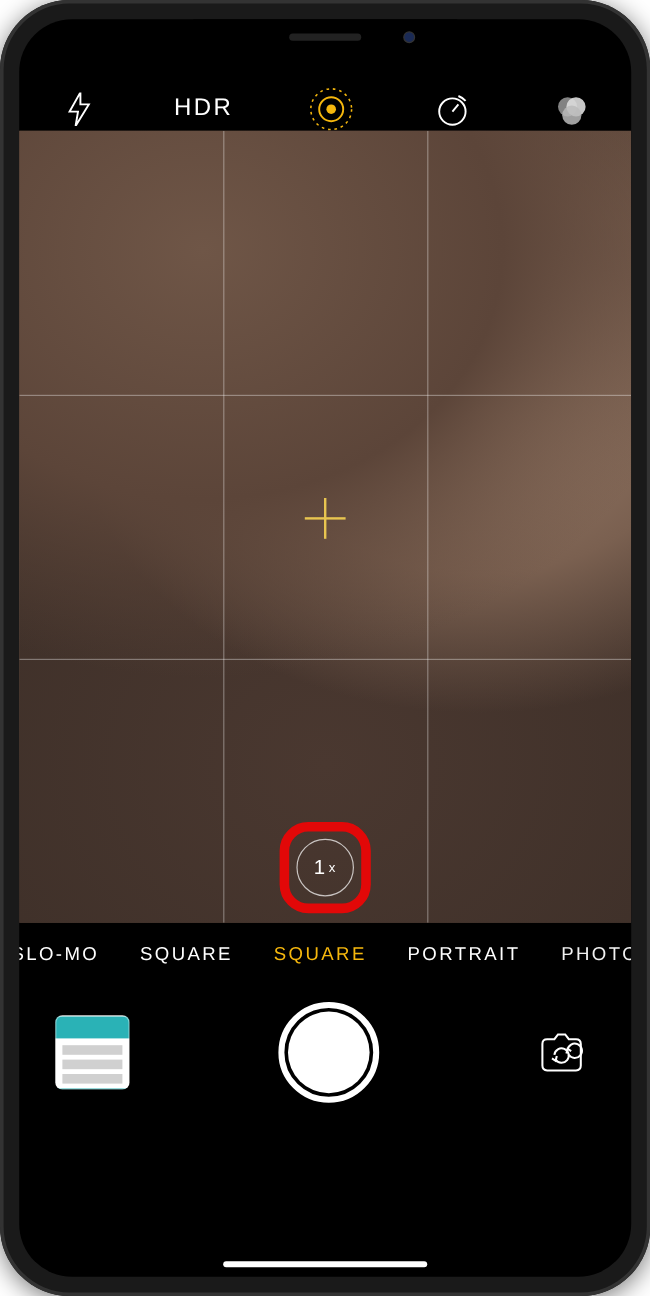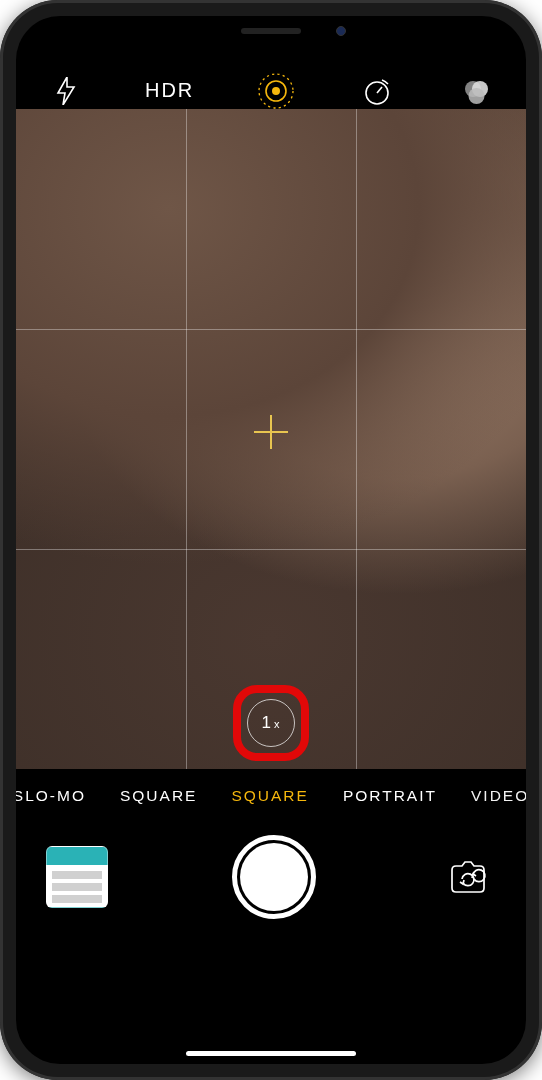--- a/index.html
+++ b/index.html
@@ -182,21 +182,21 @@
           <span class="x">x</span>
         </div>
       </div>
     </div>
 
     <div class="modes">
       <span class="mode">SLO-MO</span>
       <span class="mode">SQUARE</span>
       <span class="mode active">SQUARE</span>
       <span class="mode">PORTRAIT</span>
-      <span class="mode cut">VIDEO</span>
+      <span class="mode cut">PHOTO</span>
     </div>
 
     <div class="bottom">
       <div class="thumb"></div>
       <div class="shutter">
         <div class="shutter-inner"></div>
       </div>
       <div class="flip-cam">
         <svg width="42" height="38" viewBox="0 0 42 38">
           <path d="M5 12 L5 30 Q5 34 9 34 L33 34 Q37 34 37 30 L37 12 Q37 8 33 8 L27 8 L24 4 L18 4 L15 8 L9 8 Q5 8 5 12 Z" fill="none" stroke="#fff" stroke-width="1.7"></path>

